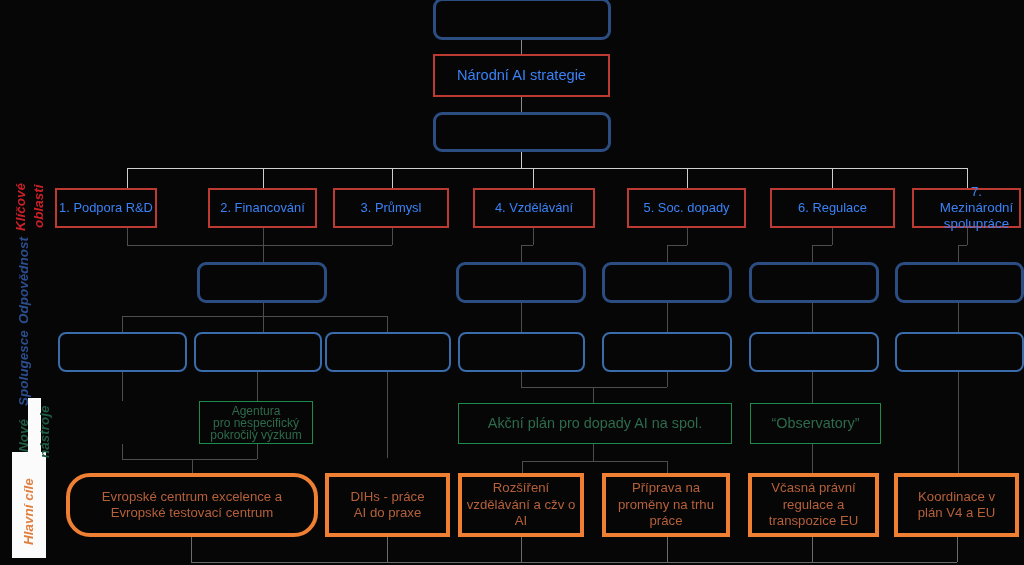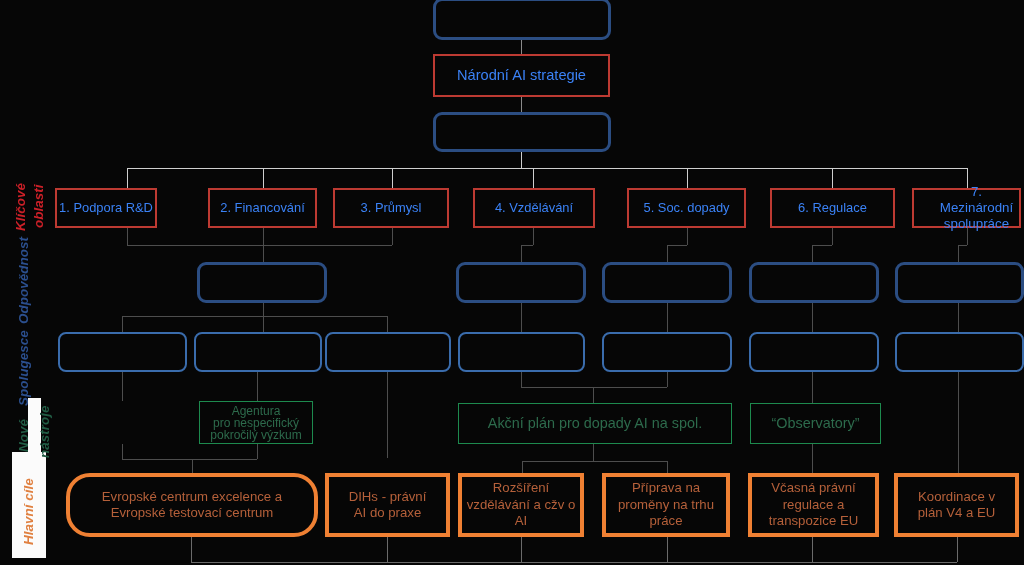--- a/index.html
+++ b/index.html
@@ -116,21 +116,21 @@
     <div class="ln lnv " style="left:257px;top:444px;height:15px;"></div>
     <div class="ln lnh " style="left:122px;top:459px;width:135px;"></div>
     <div class="ln lnv " style="left:192px;top:459px;height:14px;"></div>
     <div class="ln lnv " style="left:593px;top:444px;height:17px;"></div>
     <div class="ln lnh " style="left:522px;top:461px;width:145px;"></div>
     <div class="ln lnv " style="left:522px;top:461px;height:12px;"></div>
     <div class="ln lnv " style="left:667px;top:461px;height:12px;"></div>
     <div class="ln lnv " style="left:812px;top:444px;height:29px;"></div>
     <div class="box orange" style="left:66px;top:473px;width:252px;height:64px;border-radius:24px;"><span>Evropské centrum excelence a
 Evropské testovací centrum</span></div>
-    <div class="box orange" style="left:325px;top:473px;width:125px;height:64px;"><span>DIHs - právní
+    <div class="box orange" style="left:325px;top:473px;width:125px;height:64px;"><span>DIHs - práce
 AI do praxe</span></div>
     <div class="box orange" style="left:458px;top:473px;width:126px;height:64px;"><span>Rozšíření
 vzdělávání a cžv o
 AI</span></div>
     <div class="box orange" style="left:602px;top:473px;width:128px;height:64px;"><span>Příprava na
 proměny na trhu
 práce</span></div>
     <div class="box orange" style="left:748px;top:473px;width:131px;height:64px;"><span>Včasná právní
 regulace a
 transpozice EU</span></div>

